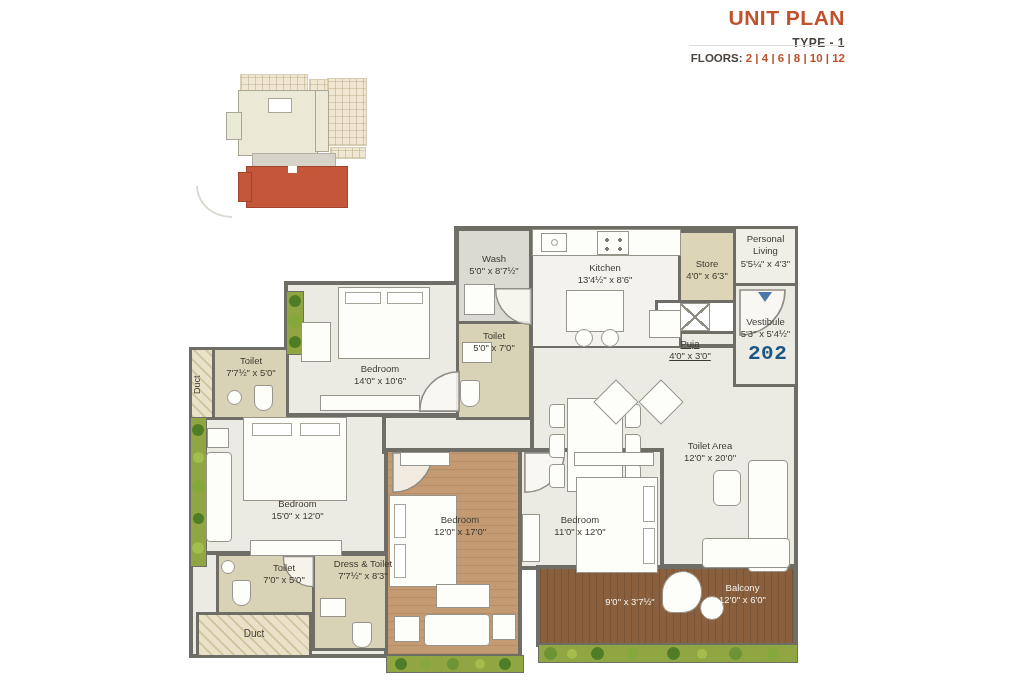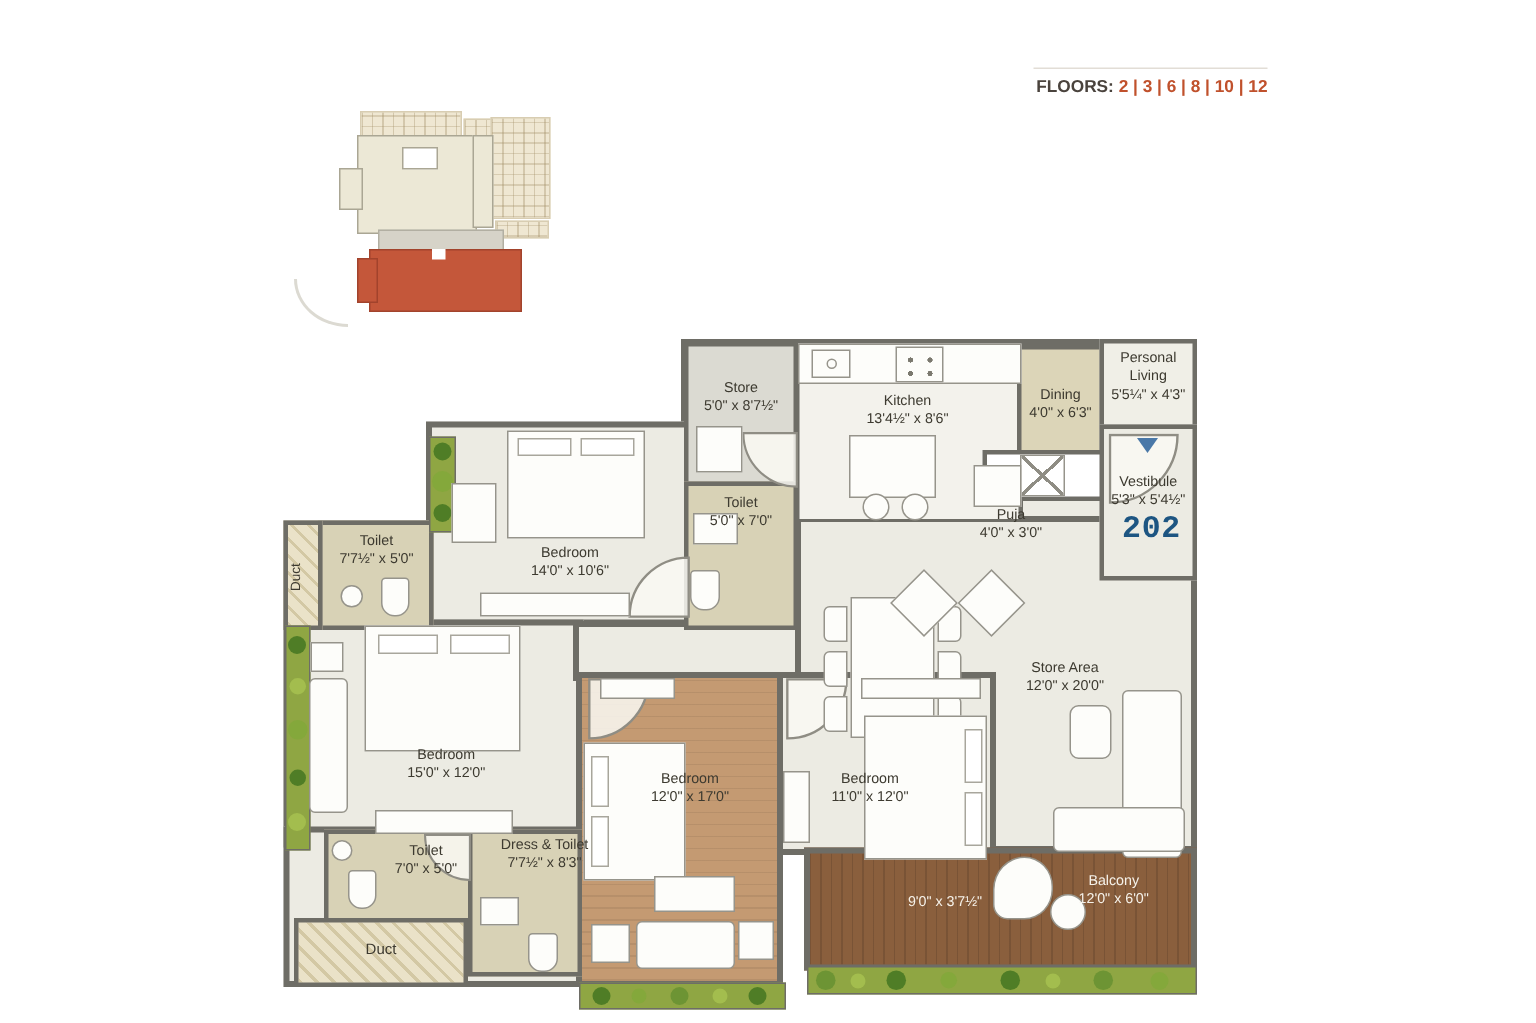--- a/index.html
+++ b/index.html
@@ -46,24 +46,28 @@
   .unitno{position:absolute;font-size:21px;font-weight:bold;color:#1d5582;z-index:40;letter-spacing:.5px;}
   .vert{writing-mode:vertical-rl;transform:rotate(180deg);}
   .arrow-down{position:absolute;width:0;height:0;z-index:40;
       border-left:7px solid transparent;border-right:7px solid transparent;border-top:10px solid #4a78a8;}
 </style>
 </head>
 <body>
 
 <div class="canvas">
 
+  <div class="hdr">
+    <div class="hdr-title">UNIT PLAN</div>
+    <div class="hdr-sub">TYPE - 1</div>
+  </div>
   <div class="hdr-rule"></div>
   <div class="hdr-floors">
     <span class="lab">FLOORS:</span>
-    <span class="vals">2 | 3 | 6 | 8 | 10 | 12</span>
+    <span class="vals">2 | 4 | 6 | 8 | 10 | 12</span>
   </div>
 
   <div>
     <div class="sp sp-hatch" style="left:240px;top:74px;width:66px;height:17px;"></div>
     <div class="sp sp-hatch" style="left:309px;top:79px;width:18px;height:12px;"></div>
     <div class="sp sp-hatch" style="left:327px;top:78px;width:38px;height:66px;"></div>
     <div class="sp sp-hatch" style="left:330px;top:147px;width:34px;height:10px;"></div>
     <div class="sp sp-bldg" style="left:238px;top:90px;width:78px;height:64px;"></div>
     <div class="sp sp-bldg" style="left:315px;top:90px;width:12px;height:60px;"></div>
     <div class="sp sp-bldg" style="left:226px;top:112px;width:14px;height:26px;"></div>
@@ -221,46 +225,46 @@
     <path d="M1 1 L1 46 A45 45 0 0 0 46 1 Z" fill="rgba(250,249,243,.85)" stroke="#8f8d84" stroke-width="1.8"></path>
   </svg>
   <svg class="door" style="left:524px;top:452px;" width="42" height="42" viewBox="0 0 48 48">
     <path d="M1 1 L1 46 A45 45 0 0 0 46 1 Z" fill="rgba(250,249,243,.85)" stroke="#8f8d84" stroke-width="1.8"></path>
   </svg>
   <svg class="door" style="left:282px;top:556px;transform:scaleX(-1);" width="32" height="32" viewBox="0 0 48 48">
     <path d="M1 1 L1 46 A45 45 0 0 0 46 1 Z" fill="rgba(250,249,243,.85)" stroke="#8f8d84" stroke-width="2"></path>
   </svg>
 
   <div class="rlabel" style="left:456px;top:253px;width:76px;">
-    <div>Store</div>
+    <div>Wash</div>
     <div>5'0" x 8'7½"</div>
   </div>
   <div class="rlabel" style="left:555px;top:262px;width:100px;">
     <div>Kitchen</div>
     <div>13'4½" x 8'6"</div>
   </div>
   <div class="rlabel" style="left:680px;top:258px;width:54px;">
-    <div>Dining</div>
+    <div>Store</div>
     <div>4'0" x 6'3"</div>
   </div>
   <div class="rlabel" style="left:734px;top:233px;width:63px;">
     <div>Personal Living</div>
     <div>5'5¼" x 4'3"</div>
   </div>
   <div class="rlabel" style="left:733px;top:316px;width:65px;">
     <div>Vestibule</div>
     <div>5'3" x 5'4½"</div>
   </div>
   <div class="unitno" style="left:748px;top:342px;font-family:Liberation Mono, monospace;">202</div>
-  <div class="rlabel" style="left:624px;top:338px;width:100px;">
+  <div class="rlabel" style="left:640px;top:338px;width:100px;text-decoration:underline;">
     <div>Puja</div>
     <div>4'0" x 3'0"</div>
   </div>
   <div class="rlabel" style="left:650px;top:440px;width:120px;">
-    <div>Store Area</div>
+    <div>Toilet Area</div>
     <div>12'0" x 20'0"</div>
   </div>
   <div class="rlabel" style="left:315px;top:363px;width:130px;">
     <div>Bedroom</div>
     <div>14'0" x 10'6"</div>
   </div>
   <div class="rlabel" style="left:215px;top:355px;width:72px;">
     <div>Toilet</div>
     <div>7'7½" x 5'0"</div>
   </div>

